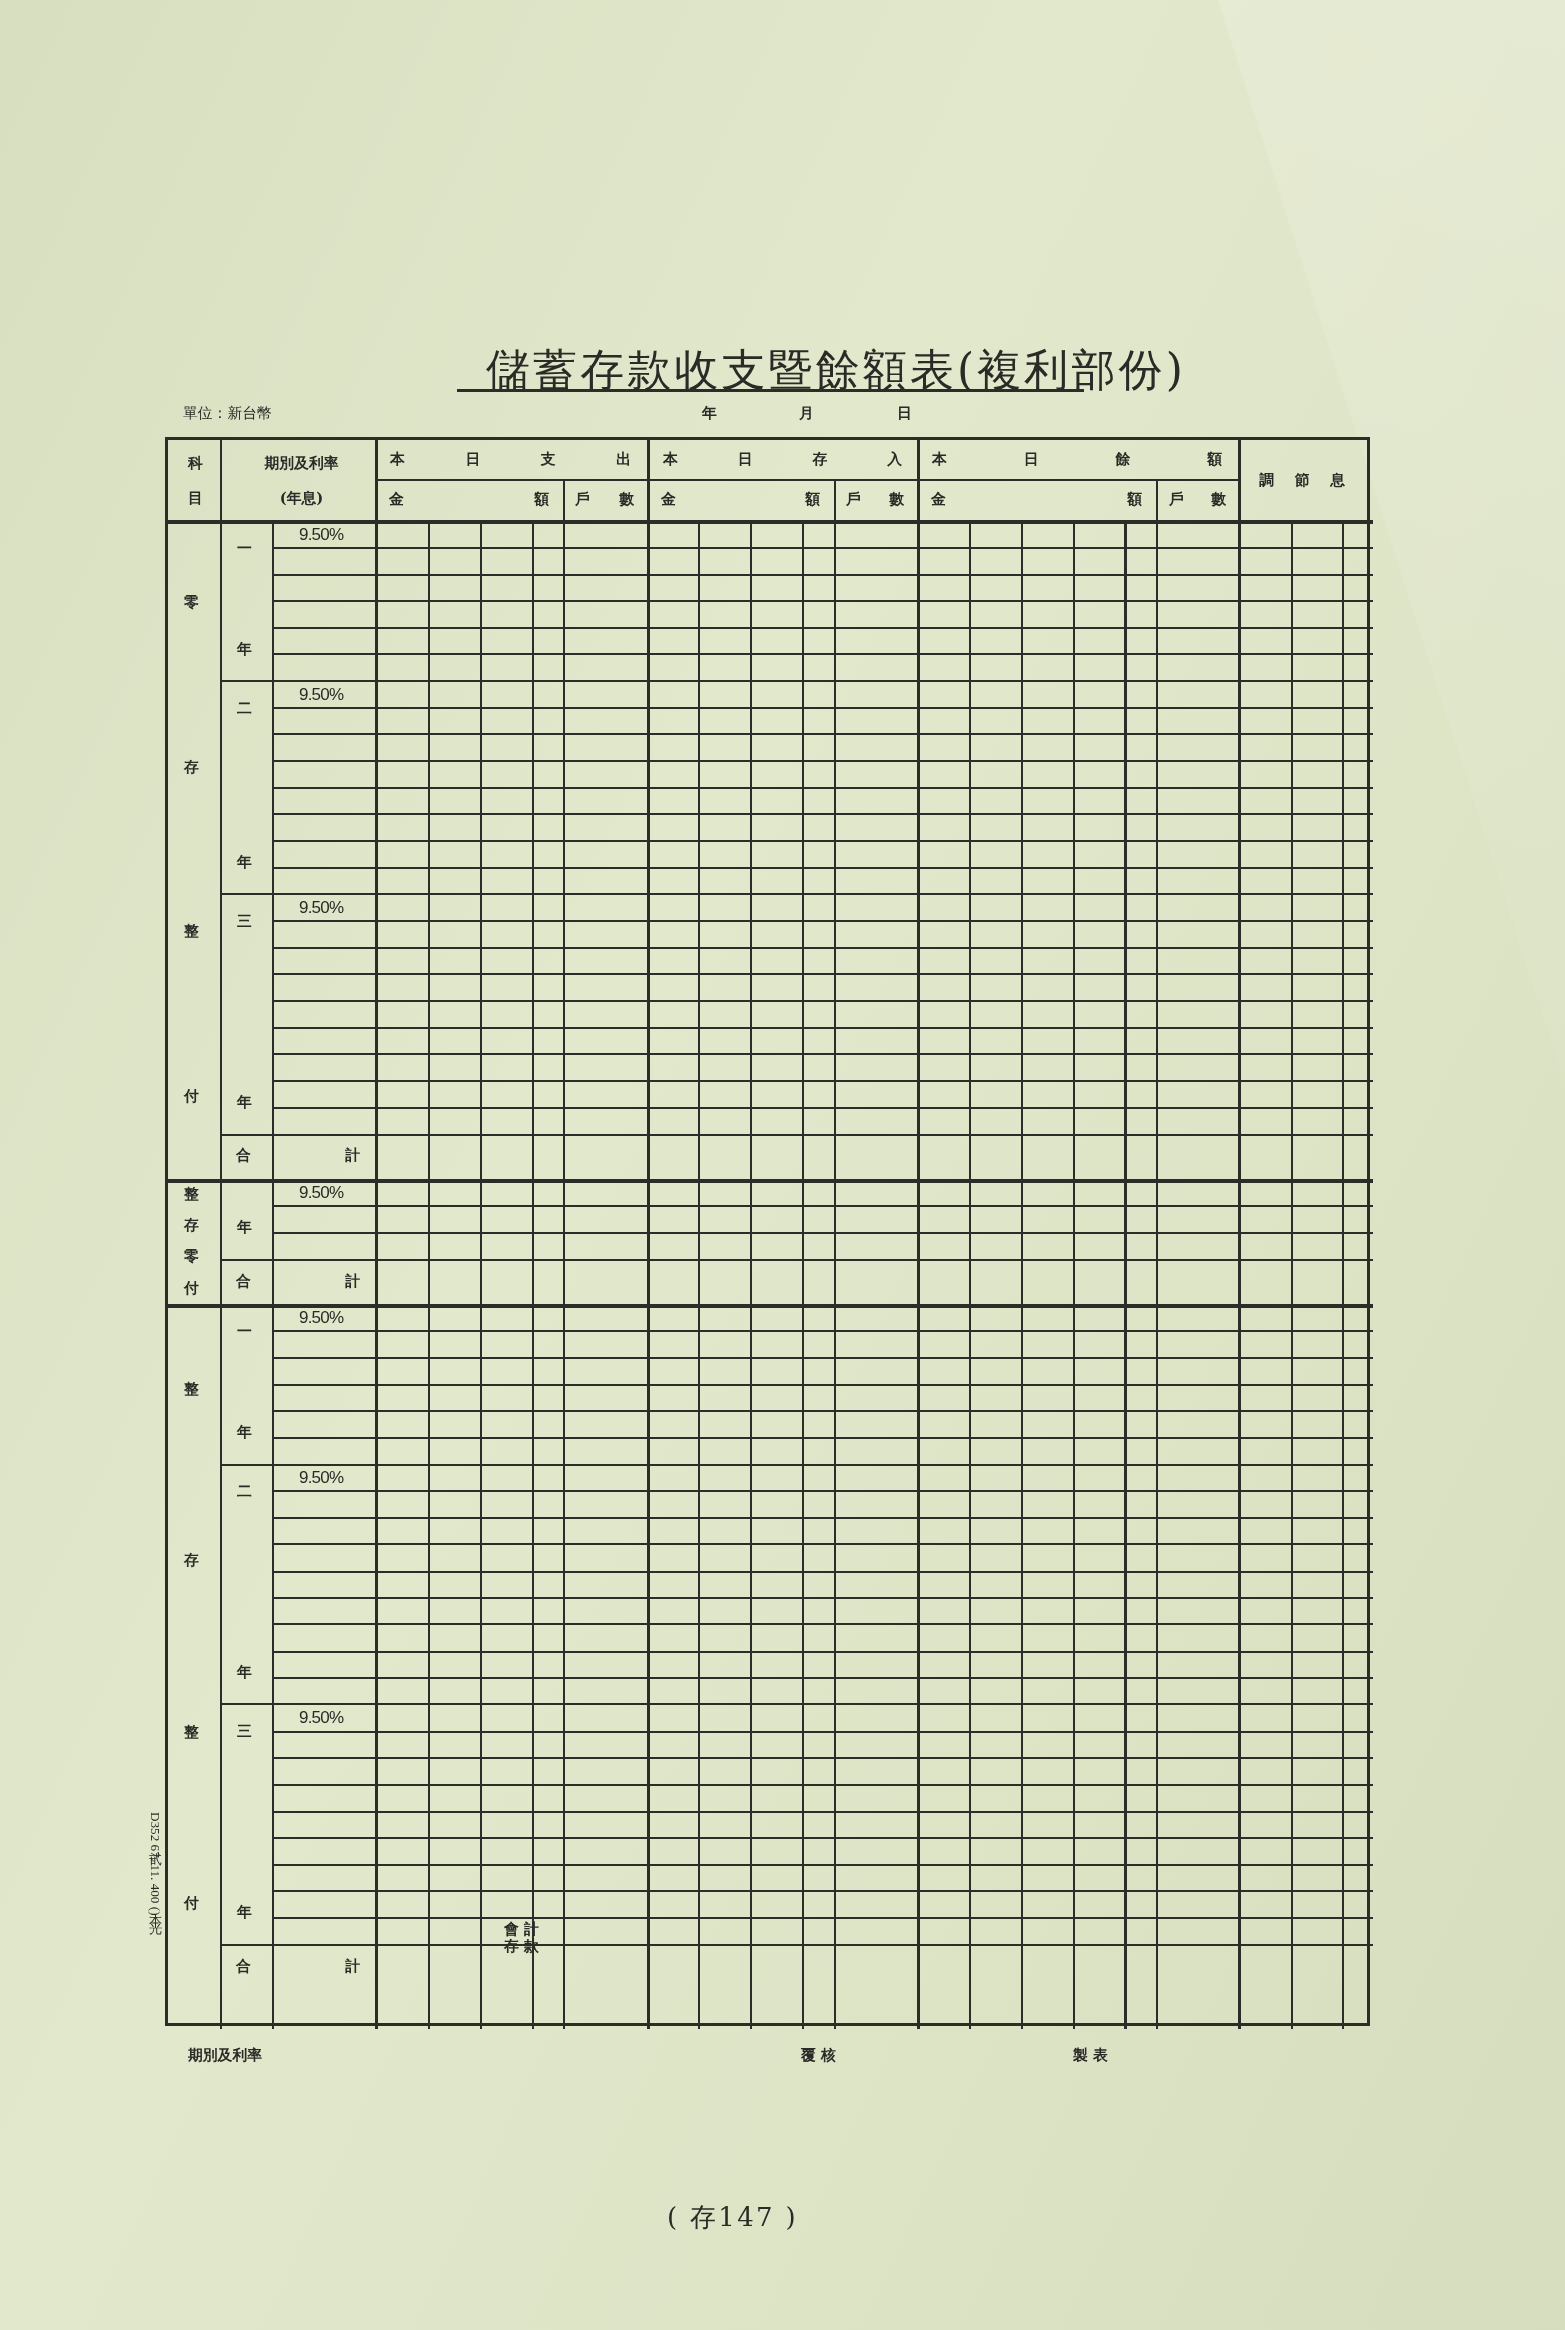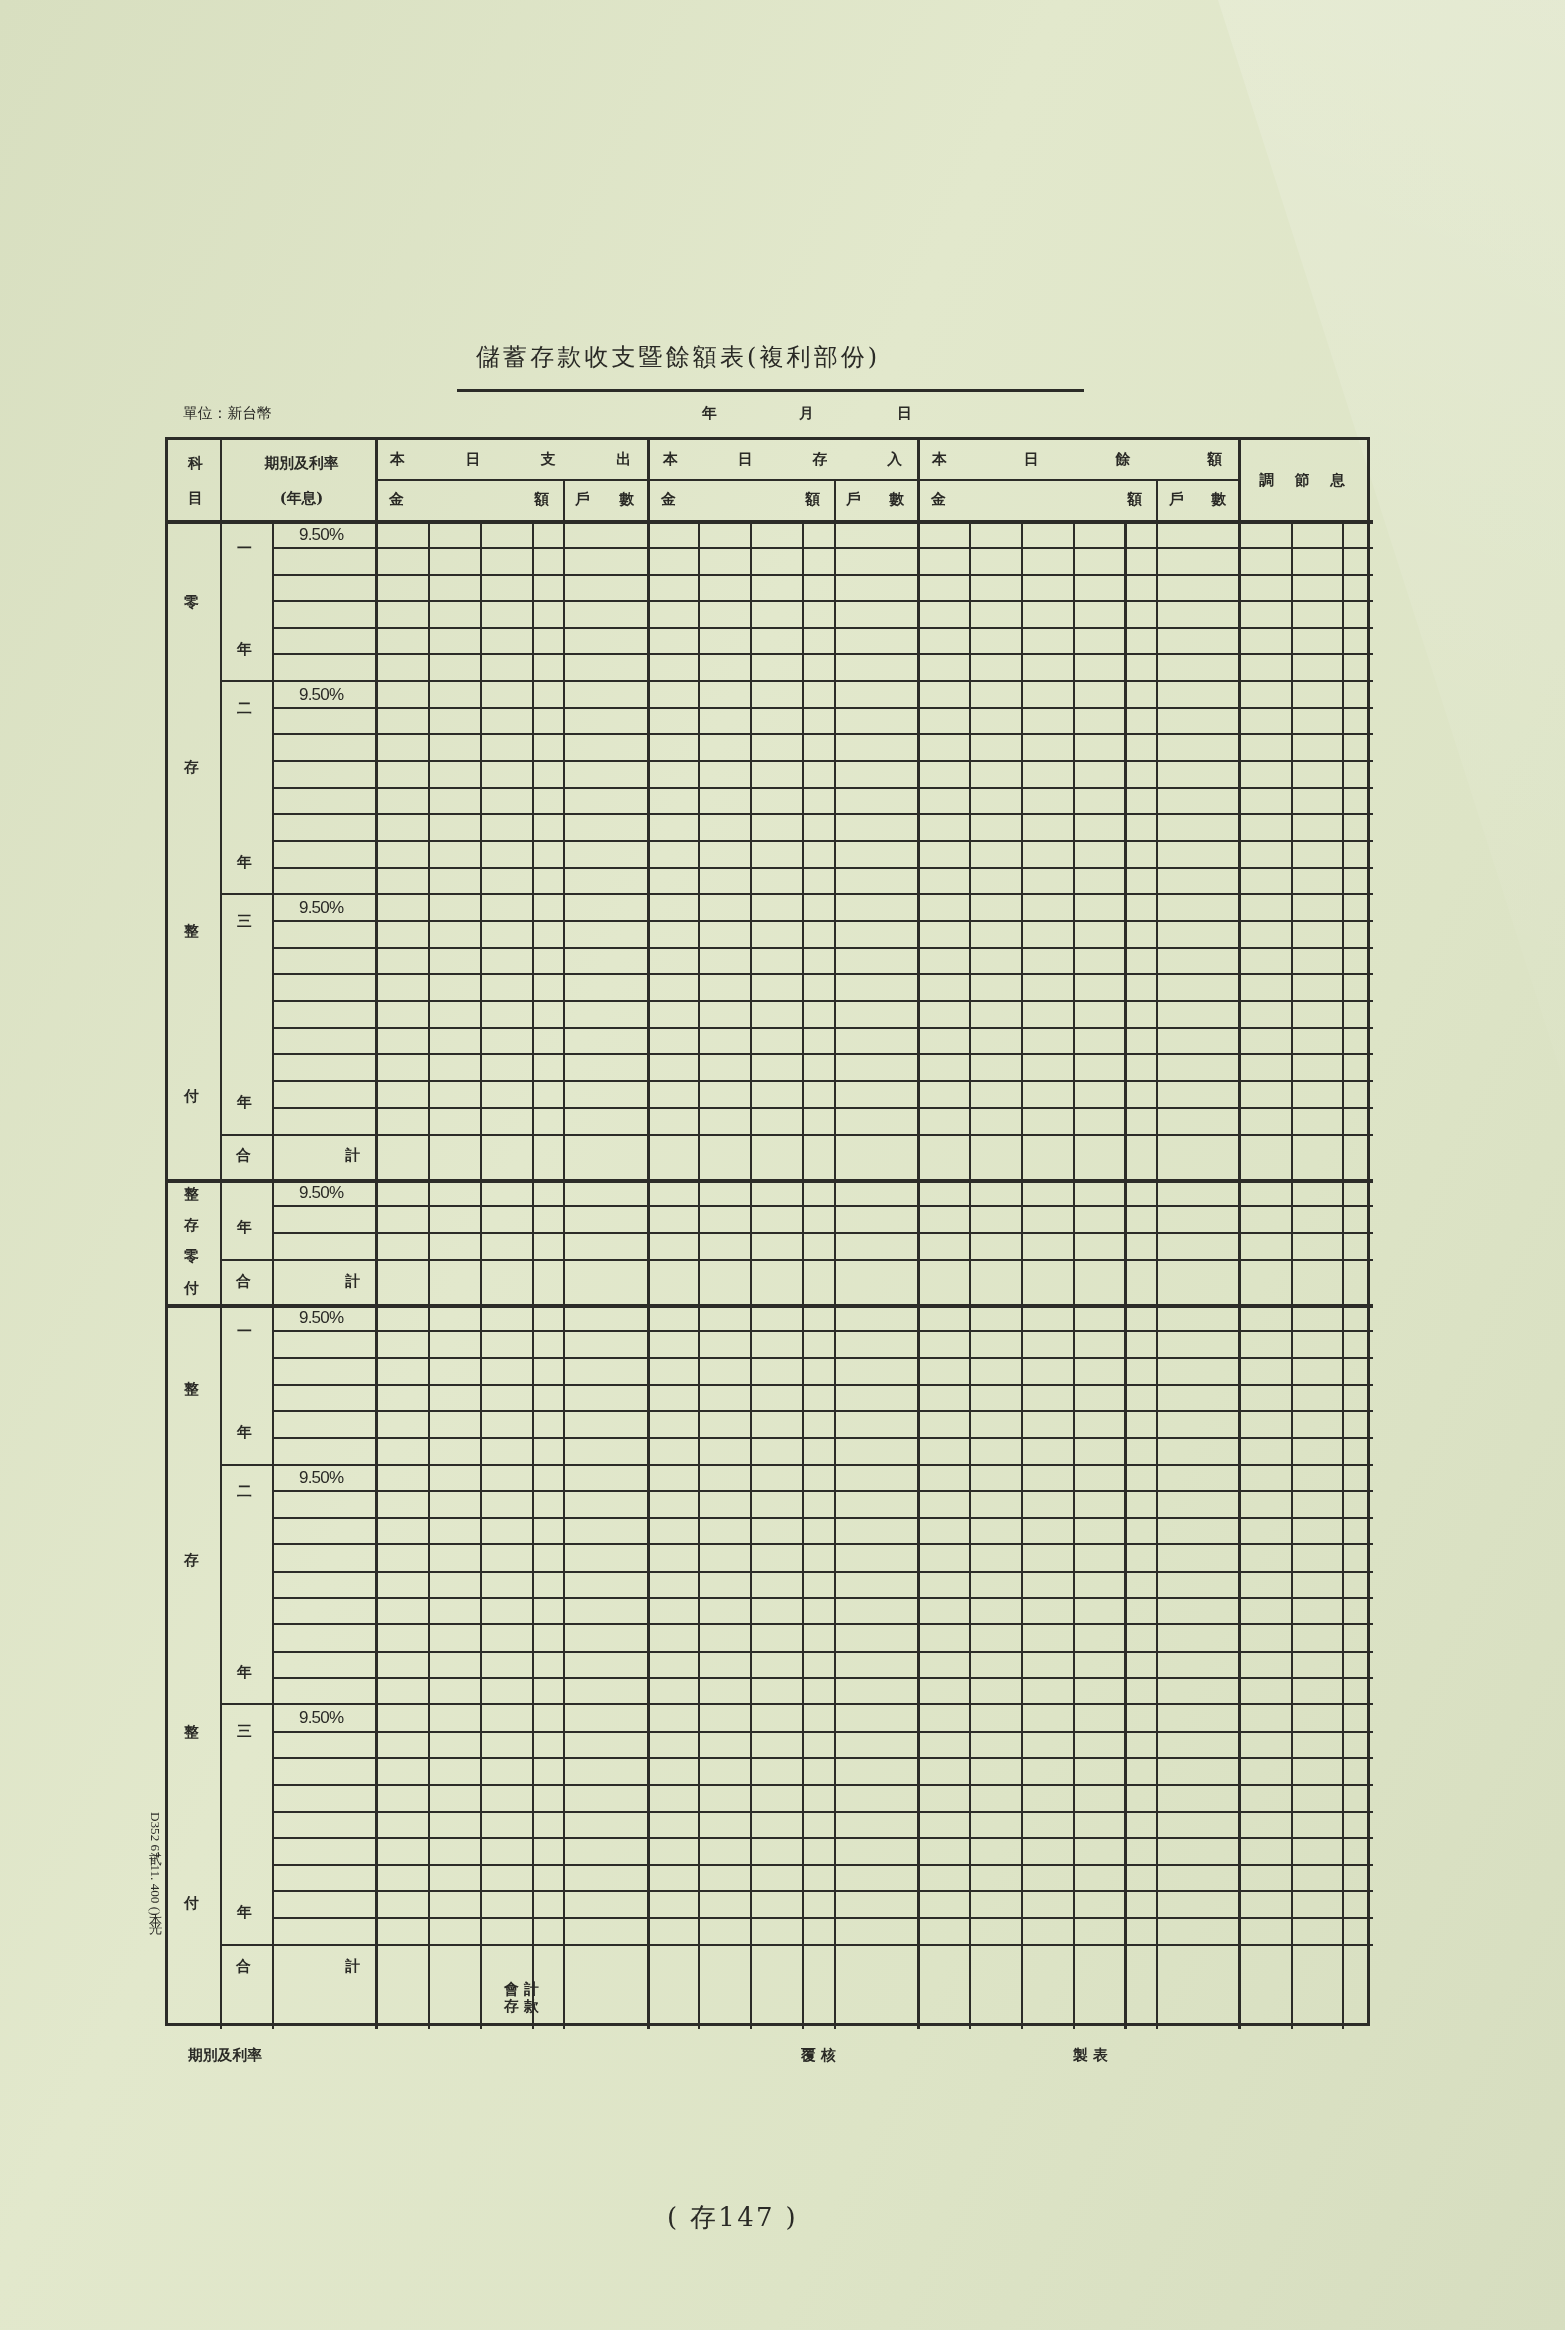--- a/index.html
+++ b/index.html
@@ -2,21 +2,21 @@
 <html style="font-size:12.4px"><head>
 <meta charset="utf-8">
 <style>
   html,body{margin:0;padding:0;}
   body{width:1566px;height:2330px;background:#dfe6c8;position:relative;overflow:hidden;font-family:"DejaVu Serif","Liberation Serif",serif;color:#2a2a26;}
   .paper-shade{position:absolute;left:0;top:0;width:1566px;height:2330px;
     background:linear-gradient(115deg,#d8dfc0 0%,#e2e8cc 40%,#dde4c6 70%,#d6ddbf 100%);}
   .fold{position:absolute;right:0;top:0;width:435px;height:1089px;
     background:linear-gradient(200deg,rgba(255,255,255,0.18),rgba(255,255,255,0));
     clip-path:polygon(20% 0,100% 0,100% 100%);}
-  .title{position:absolute;left:476px;top:341px;width:622px;height:50px;font-size:24px;letter-spacing:3.1px;white-space:nowrap;}
+  .title{position:absolute;left:486px;top:341px;width:622px;height:50px;font-size:44px;letter-spacing:3.1px;white-space:nowrap;}
   .title-underline{position:absolute;left:457px;top:389px;width:627px;height:3.1px;background:#2c2c28;}
   .unit{position:absolute;left:183px;top:404px;font-size:14.8px;font-weight:normal;}
   .date{position:absolute;top:404px;font-size:14.8px;font-weight:bold;}
   .sheet{position:absolute;left:165px;top:437px;width:1205px;height:1589px;border:3.9px solid #2c2c28;box-sizing:border-box;}
   .hline,.vline{position:absolute;background:#2c2c28;}
   .hdr{position:absolute;font-size:14.8px;font-weight:bold;display:flex;align-items:center;justify-content:space-between;box-sizing:border-box;}
   .lbl{position:absolute;font-size:14.8px;font-weight:bold;text-align:center;width:31px;}
   .rate{position:absolute;font-size:17px;font-family:"Liberation Sans","DejaVu Sans",sans-serif;font-weight:normal;letter-spacing:-0.8px;}
   .vert{position:absolute;font-size:13.2px;writing-mode:vertical-rl;font-family:"Liberation Serif",serif;}
   .footer-item{position:absolute;top:2046px;font-size:14.8px;font-weight:bold;}
@@ -213,21 +213,21 @@
     <div class="vline" style="left: 853px; top: 80px; width: 1.6px; height: 1509px;"></div>
     <div class="vline" style="left: 905px; top: 80px; width: 1.6px; height: 1509px;"></div>
     <div class="vline" style="left: 956px; top: 80px; width: 3.1px; height: 1509px;"></div>
     <div class="vline" style="left: 1123px; top: 80px; width: 1.6px; height: 1509px;"></div>
     <div class="vline" style="left: 1174px; top: 80px; width: 1.6px; height: 1509px;"></div>
   </div>
 
 <div class="vert" style="left:146px;top:1812px;">D352甙 67. 11. 400本 (光)</div>
 
 <div class="footer-item" style="left:188px">期別及利率</div>
-<div class="footer-item" style="left:504px;top:1980px;line-height:17px;">
+<div class="footer-item" style="left:504px;top:1920px;line-height:17px;">
   <div>會 計</div>
   <div>存 款</div>
 </div>
 <div class="footer-item" style="left:801px">覆 核</div>
 <div class="footer-item" style="left:1073px">製 表</div>
 
 <div class="page-num">( 存147 )</div>
 
 
 </body></html>

